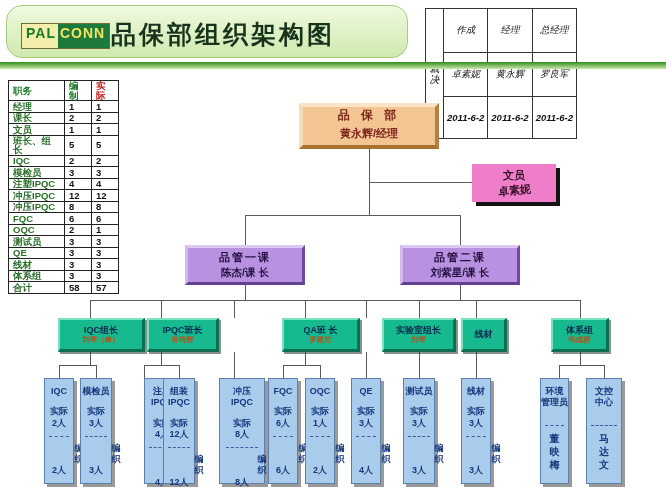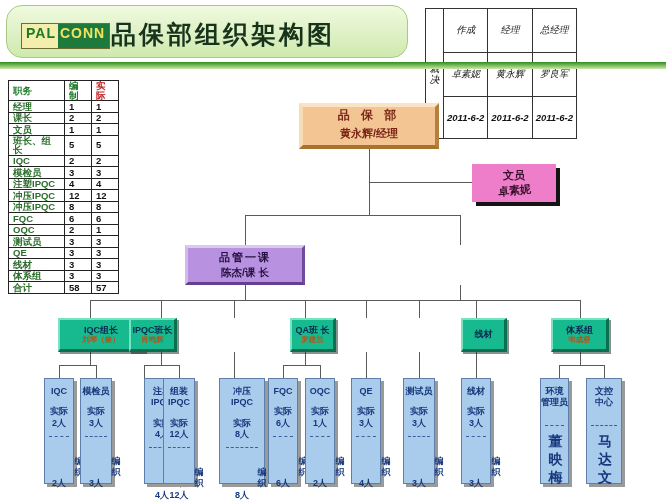--- a/index.html
+++ b/index.html
@@ -69,22 +69,22 @@
   .team-box .l1 { font-size:9px; font-weight:bold; color:#0a2a52; line-height:1.2; }
   .team-box .l2 { font-size:7.5px; font-weight:bold; color:#b5541a; line-height:1.2; }
 
   .unit { position:absolute; top:378px; height:106px; background:#a9cbec;
     border:1px solid #5f7fab; box-shadow:3px 3px 0 #9a9a9a;
     display:flex; flex-direction:column; align-items:center;
     color:#16387c; font-weight:bold; font-size:9px; text-align:center; line-height:1.25; }
   .unit .t { margin-top:7px; }
   .unit .lab { margin-top:9px; }
   .unit .dash { width:74%; border-top:1px dashed #3c5e9c; margin:7px 0 0 0; }
-  .unit .lab2 { margin-top:19px;padding-left:40px; }
-  .unit .person { margin-top:6px; width:12px; word-break:break-all; font-size:14px; line-height:1.3; }
+  .unit .lab2 { margin-top:6px;padding-left:40px; }
+  .unit .person { margin-top:6px; width:12px; word-break:break-all; font-size:10px; line-height:1.3; }
 </style>
 </head>
 <body>
 
 <div id="stage">
 
   <div class="banner">
     <div class="logo">
       <span class="l">PAL</span>
         <span class="r">CONN</span>
@@ -249,32 +249,40 @@
 
   <div class="clerk-box">
     <div>文员</div>
     <div class="l2">卓素妮</div>
   </div>
 
   <div class="sec-box" style="left:185px">
     <div class="l1">品管一课</div>
     <div class="l2">陈杰/课 长</div>
   </div>
+  <div class="sec-box" style="left:400px">
+    <div class="l1">品管二课</div>
+    <div class="l2">刘紫星/课 长</div>
+  </div>
 
   <div class="team-box" style="left:58px;width:87px">
     <div class="l1">IQC组长</div>
     <div class="l2">刘琴（兼）</div>
   </div>
-  <div class="team-box" style="left:129px;width:48px">
+  <div class="team-box" style="left:147px;width:72px">
     <div class="l1">IPQC班长</div>
     <div class="l2">肖鸣辉</div>
   </div>
-  <div class="team-box" style="left:290px;width:46px">
+  <div class="team-box" style="left:282px;width:78px">
     <div class="l1">QA班 长</div>
     <div class="l2">罗建兰</div>
+  </div>
+  <div class="team-box" style="left:382px;width:74px">
+    <div class="l1">实验室组长</div>
+    <div class="l2">刘琴</div>
   </div>
   <div class="team-box" style="left:461px;width:46px">
     <div class="l1">线材</div>
     <div class="l2"></div>
   </div>
   <div class="team-box" style="left:551px;width:58px">
     <div class="l1">体系组</div>
     <div class="l2">韦成桥</div>
   </div>
 

